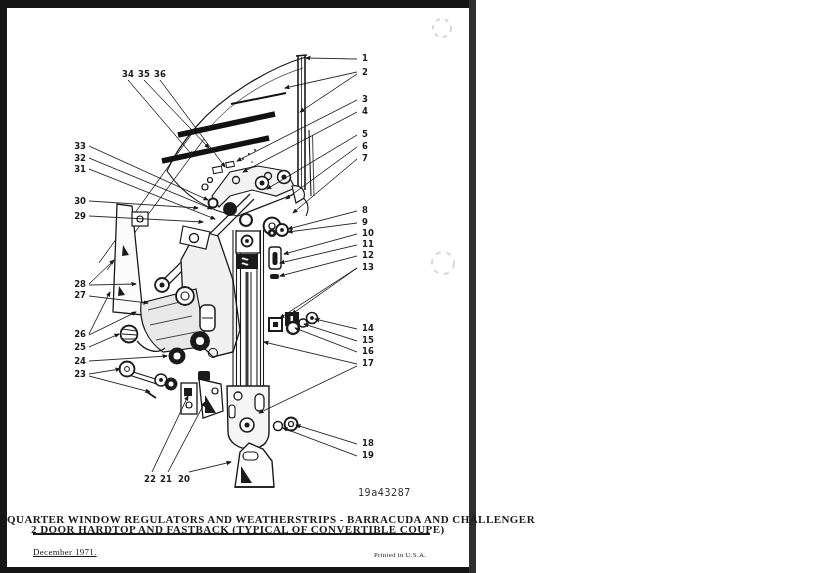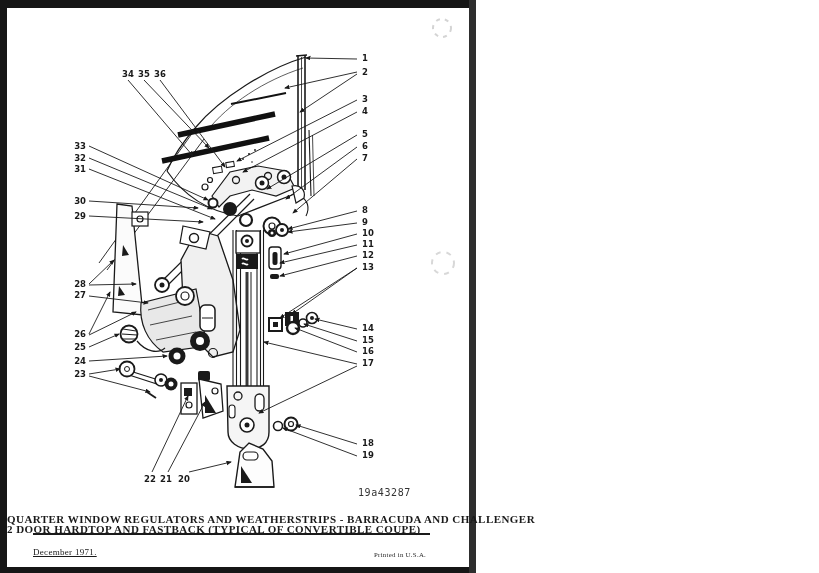--- a/index.html
+++ b/index.html
@@ -7,21 +7,21 @@
           font-family:"Liberation Serif",serif;}
   .bar{position:absolute;background:#161616;}
   #bar-left{left:0;top:0;width:7px;height:573px;}
   #bar-top{left:0;top:0;width:476px;height:8px;}
   #bar-bottom{left:0;top:567px;width:476px;height:6px;}
   #page-divider{position:absolute;left:469px;top:0;width:7px;height:573px;background:#2e2e2e;}
   #diagram-svg{position:absolute;left:0;top:0;}
   .caption{position:absolute;left:7px;width:412px;text-align:left;color:#1a1a1a;
            font-weight:bold;font-size:11px;letter-spacing:0.45px;white-space:nowrap;}
   #caption-line1{top:513px;}
-  #caption-line2{top:523px;}
+  #caption-line2{top:523px;margin-left:24px;}
   #caption-rule{position:absolute;left:33px;top:533px;width:397px;height:2px;background:#1a1a1a;}
   #footer-left{position:absolute;left:33px;top:547px;font-size:9px;color:#1a1a1a;letter-spacing:0.3px;text-decoration:underline;}
   #footer-right{position:absolute;left:374px;top:551px;font-size:6.8px;color:#2a2a2a;letter-spacing:0.3px;}
   #figure-number{position:absolute;left:358px;top:487px;font-size:10px;color:#333;letter-spacing:0.6px;
                  font-family:"DejaVu Sans Mono",monospace;}
   .callout-text{font-family:"DejaVu Sans",sans-serif;font-weight:bold;font-size:8.5px;fill:#1a1a1a;}
   .leader{stroke:#1a1a1a;stroke-width:0.9;}
   .ink{stroke:#1a1a1a;fill:none;}
 </style>
 </head>

